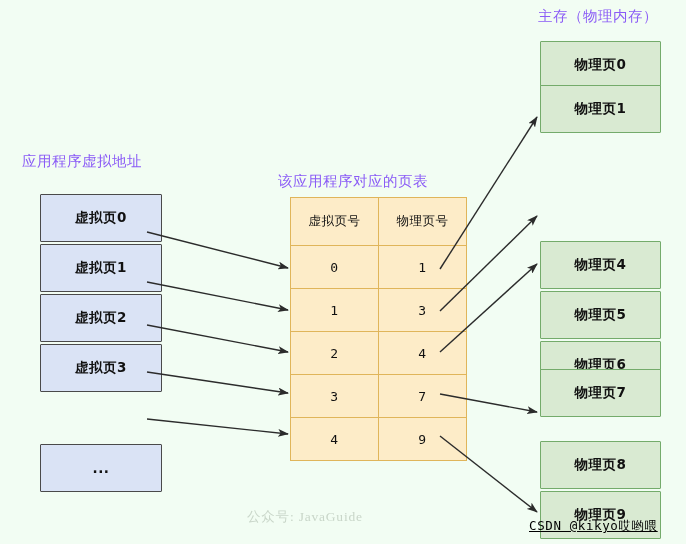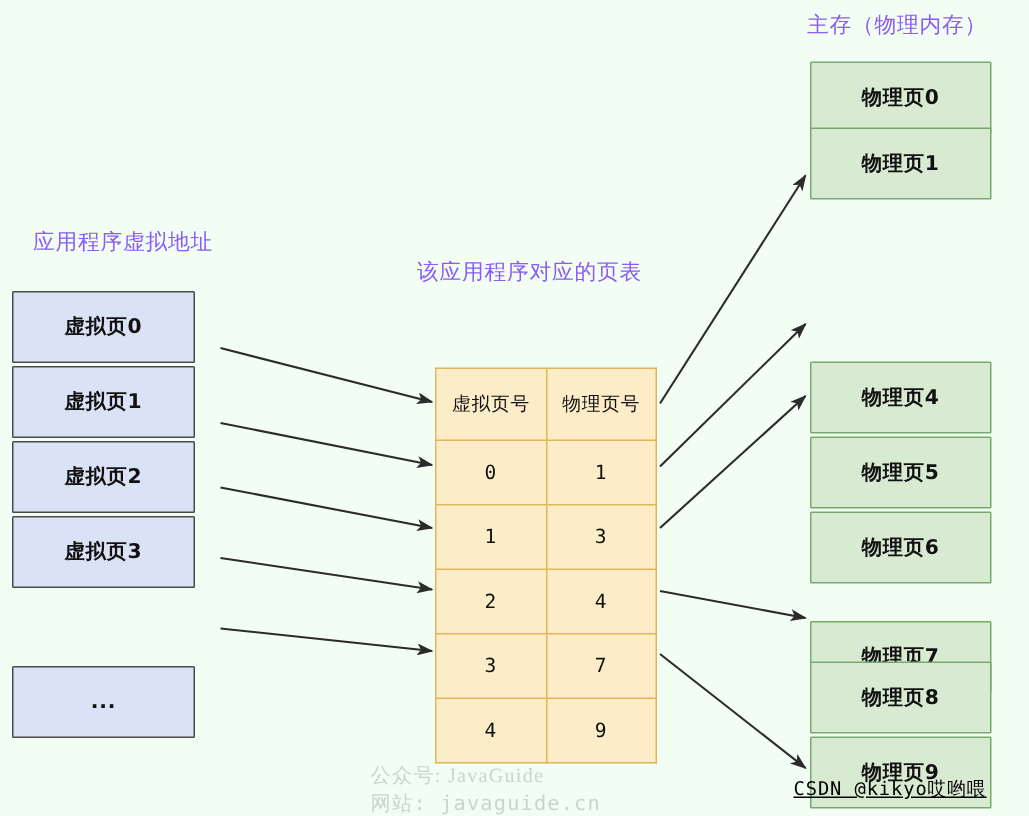--- a/index.html
+++ b/index.html
@@ -46,43 +46,42 @@
     align-items: center;
     justify-content: center;
     border-radius: 1px;
     font-size: 13.5px;
     letter-spacing: 0.5px;
     color: #111;
     white-space: nowrap;
     font-weight: bold;
   }
   .vbox {
-    left: 8px;
+    left: 40px;
     width: 122px;
     height: 48px;
     background: #dae3f5;
     border: 1.3px solid #4a4a4a;
   }
   .pbox {
     left: 540px;
     width: 121px;
     height: 48px;
     background: #d9ead2;
     border: 1.3px solid #74ab6b;
   }
 
   
   #page-table {
     position: absolute;
     left: 290px;
     top: 197px;
-    width: 148px;
+    width: 177px;
     border-collapse: collapse;
     table-layout: fixed;
-    margin-top: 48px;
   }
   #page-table td, #page-table th {
     border: 1.2px solid #e0b55a;
     background: #fdecc8;
     height: 42px;
     text-align: center;
     vertical-align: middle;
     font-weight: 400;
     font-size: 13px;
     color: #111;
@@ -160,21 +159,21 @@
         <td class="num">9</td>
       </tr>
     </tbody>
   </table>
 
   <div class="box pbox" style="top:41px">物理页0</div>
   <div class="box pbox" style="top:85px">物理页1</div>
   <div class="box pbox" style="top:241px">物理页4</div>
   <div class="box pbox" style="top:291px">物理页5</div>
   <div class="box pbox" style="top:341px">物理页6</div>
-  <div class="box pbox" style="top:414px">物理页7</div>
+  <div class="box pbox" style="top:369px">物理页7</div>
   <div class="box pbox" style="top:441px">物理页8</div>
   <div class="box pbox" style="top:491px">物理页9</div>
 
   <svg class="arrow-layer" viewBox="0 0 686 544" xmlns="http://www.w3.org/2000/svg">
     <defs>
       <marker id="ah" markerWidth="11" markerHeight="8" refX="10" refY="4" orient="auto" markerUnits="userSpaceOnUse">
         <path d="M0,0 L11,4 L0,8 L2.6,4 Z" fill="#2b2b2b"></path>
       </marker>
     </defs>
     <g stroke="#2b2b2b" stroke-width="1.4" fill="none" marker-end="url(#ah)">
@@ -187,16 +186,15 @@
 
       <path d="M440,269 L537,117"></path>
       <path d="M440,311 L537,216"></path>
       <path d="M440,352 L537,264"></path>
       <path d="M440,394 L537,412"></path>
       <path d="M440,436 L537,512"></path>
     </g>
   </svg>
 
   <div class="watermark" id="wm-line1">公众号: JavaGuide</div>
-  <div class="watermark" id="wm-line2">网站: javaguide.cn</div>
   <div class="watermark" id="wm-csdn">CSDN @kikyo哎哟喂</div>
 
 </div>
 
 </body></html>

